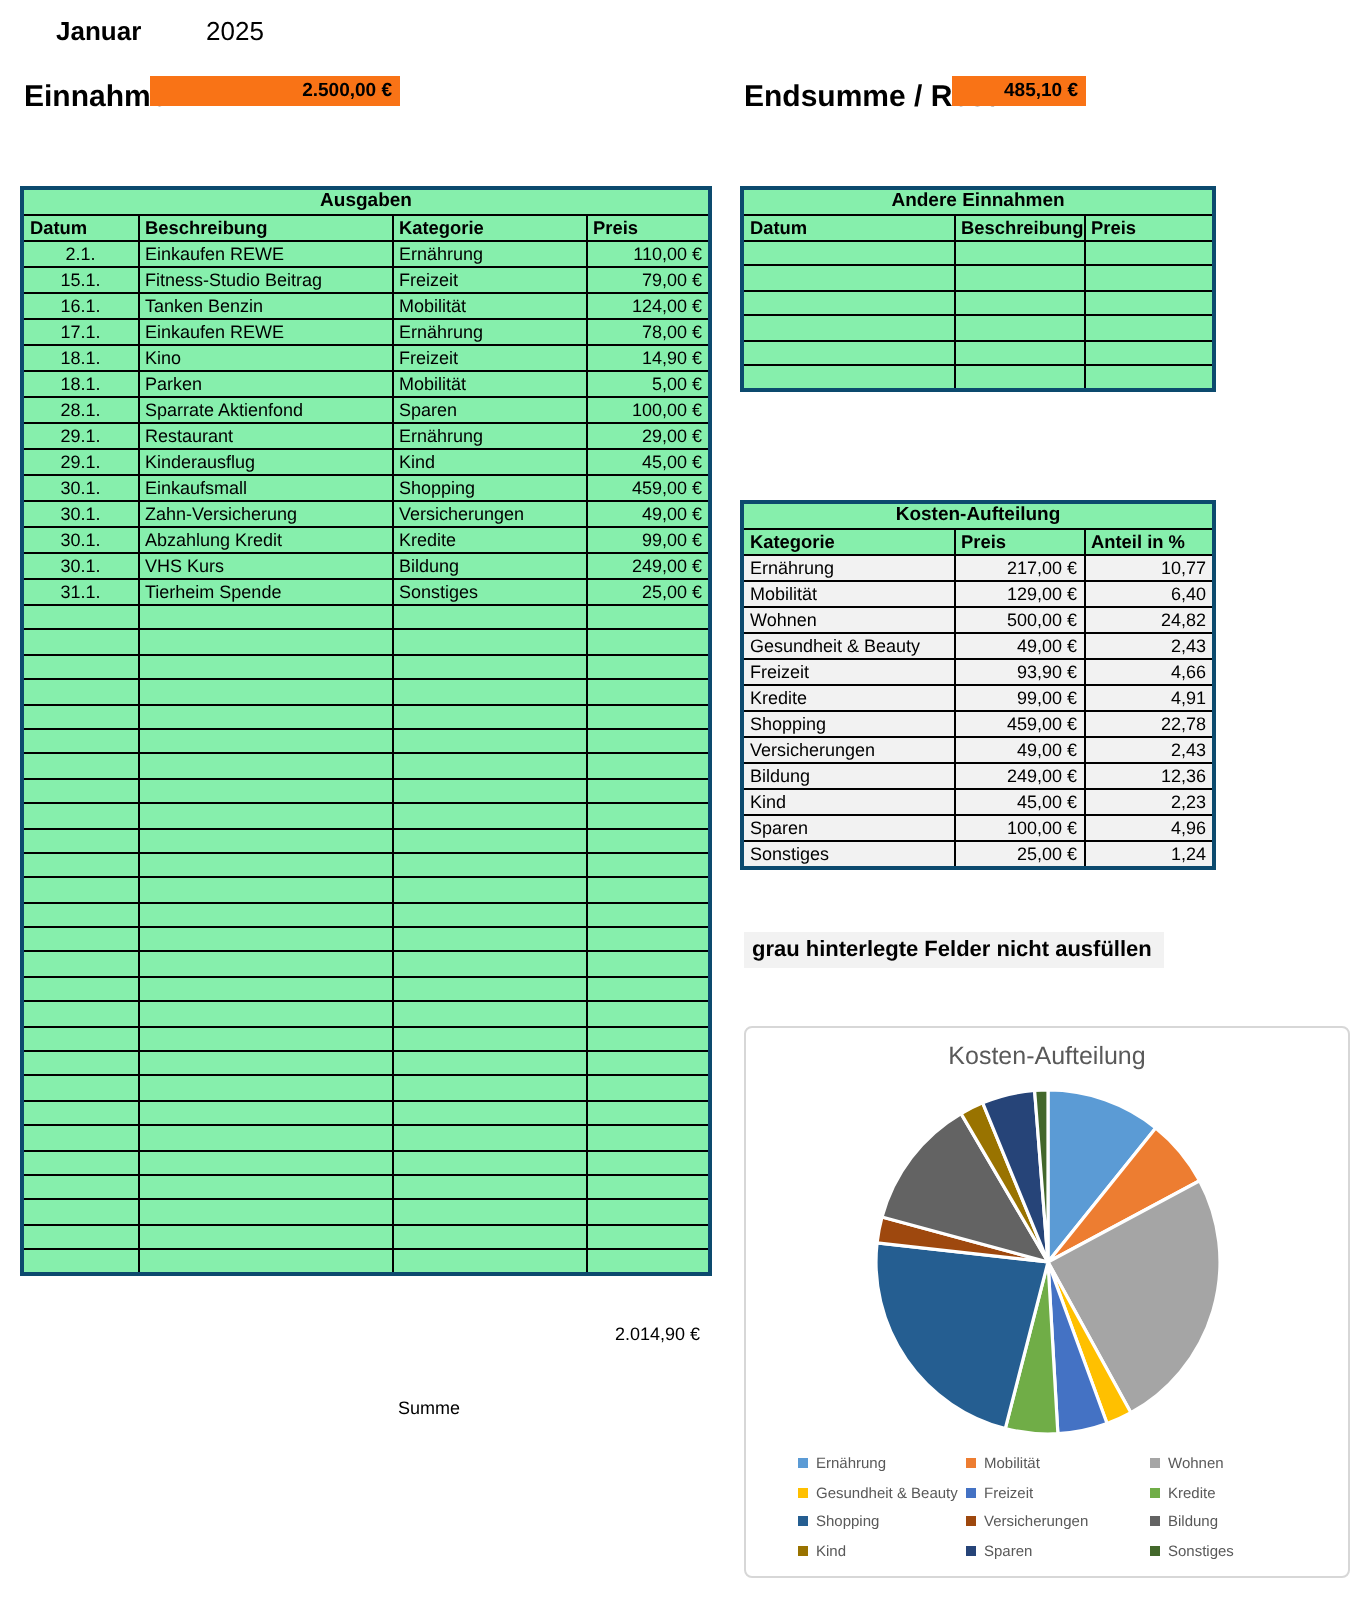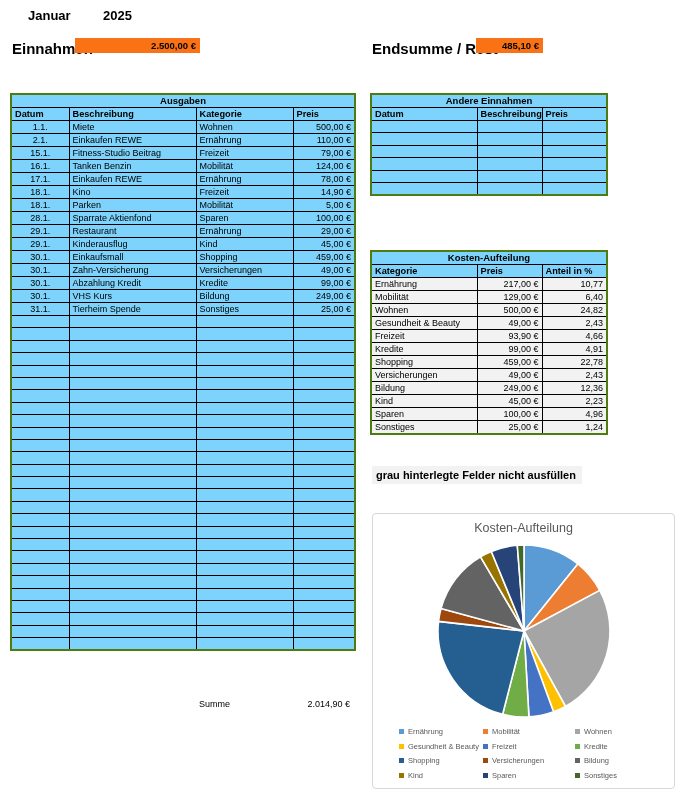--- a/index.html
+++ b/index.html
@@ -2,49 +2,49 @@
 <html><head>
 <meta charset="utf-8">
 <style>
   * { margin:0; padding:0; box-sizing:border-box; }
   html,body { background:#fff; }
   body { font-family:"Liberation Sans", sans-serif; color:#000; }
   .page { position:relative; width:686px; height:800px; background:#fff; overflow:hidden; }
 
   
   .month-label { position:absolute; left:28px; top:8px; font-size:13px; font-weight:bold; }
-  .year-label  { position:absolute; left:103px; top:8px; font-size:13px; font-weight:bold; }
+  .year-label  { position:absolute; left:103px; top:8px; font-size:13px; font-weight:normal; }
 
   .sum-label { position:absolute; top:40px; font-size:15px; font-weight:bold; }
   .sum-box   { position:absolute; top:38px; height:15px; background:#f97316; font-size:9.5px;
                font-weight:bold; text-align:right; padding:2px 4px 0 0; }
   .lbl-einnahmen { left:12px; }
   .box-einnahmen { left:75px; width:125px; }
   .lbl-endsumme  { left:372px; }
   .box-endsumme  { left:476px; width:67px; }
 
   
   .sheet-table { position:absolute; border-collapse:collapse; table-layout:fixed;
-                 font-size:9px; border:2px solid #4d7c0f; background:#7dd3fc; }
+                 font-size:9px; border:2px solid #0c4a6e; background:#86efac; }
   .sheet-table th, .sheet-table td { border:1px solid #000; padding:0 3px; height:12.4px;
                  line-height:12px; overflow:hidden; white-space:nowrap; }
   .sheet-table .t-title { text-align:center; font-weight:bold; font-size:9.5px; }
   .sheet-table th.col-h { text-align:left; font-weight:bold; font-size:9.2px; }
   td.al-c { text-align:center; }
   td.al-l { text-align:left; }
   td.al-r { text-align:right; }
   td.gray { background:#f2f2f2; }
 
   #expenses-table { left:10px; top:93px; width:344px; }
   #other-income-table { left:370px; top:93px; width:236px; }
   #cost-table { left:370px; top:250px; width:236px; }
   #cost-table th, #cost-table td { height:12.9px; }
 
   .summe-row-label { position:absolute; left:199px; top:699px; width:90px; font-size:9px; }
-  .summe-row-value { position:absolute; left:288px; top:699px; width:62px; font-size:9px; text-align:right; }
+  .summe-row-value { position:absolute; left:288px; top:662px; width:62px; font-size:9px; text-align:right; }
 
   .note { position:absolute; left:372px; top:466px; background:#f2f2f2; font-size:11px;
           font-weight:bold; padding:3px 6px 3px 4px; }
 
   
   .chart-frame { position:absolute; left:372px; top:513px; width:303px; height:276px;
                  background:#fff; border:1px solid #d7d7d7; border-radius:4px; }
   .chart-title { position:absolute; left:0; top:7px; width:100%; text-align:center;
                  font-size:12.5px; color:#595959; }
   .pie-svg { position:absolute; left:0; top:0; }
@@ -79,26 +79,20 @@
           <th colspan="4" class="t-title">Ausgaben</th>
         </tr>
         <tr>
           <th class="col-h">Datum</th>
           <th class="col-h">Beschreibung</th>
           <th class="col-h">Kategorie</th>
           <th class="col-h">Preis</th>
         </tr>
       </thead>
       <tbody>
-        <tr>
-          <td class="al-c">1.1.</td>
-          <td class="al-l">Miete</td>
-          <td class="al-l">Wohnen</td>
-          <td class="al-r">500,00 €</td>
-        </tr>
         <tr>
           <td class="al-c">2.1.</td>
           <td class="al-l">Einkaufen REWE</td>
           <td class="al-l">Ernährung</td>
           <td class="al-r">110,00 €</td>
         </tr>
         <tr>
           <td class="al-c">15.1.</td>
           <td class="al-l">Fitness-Studio Beitrag</td>
           <td class="al-l">Freizeit</td>

